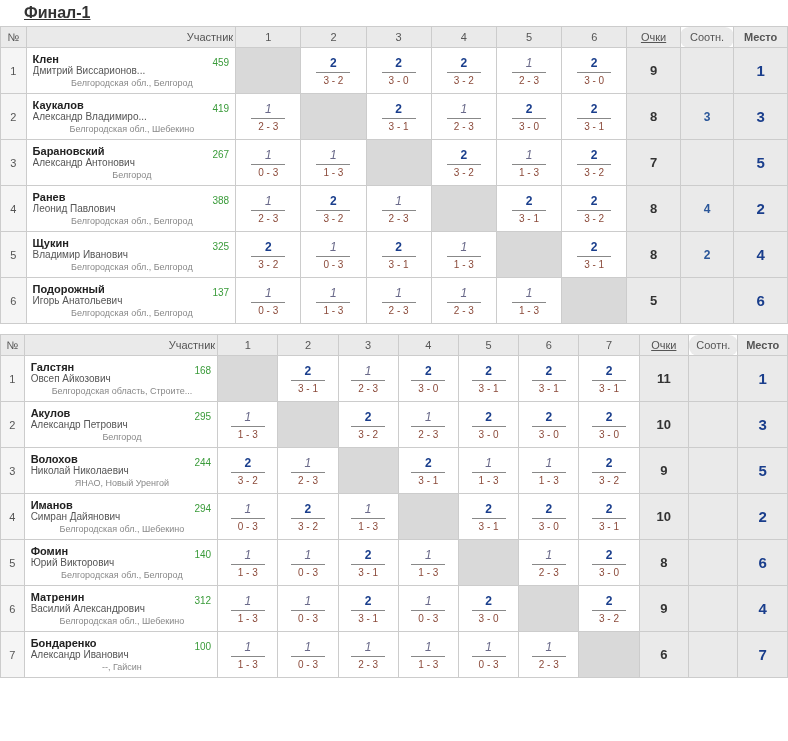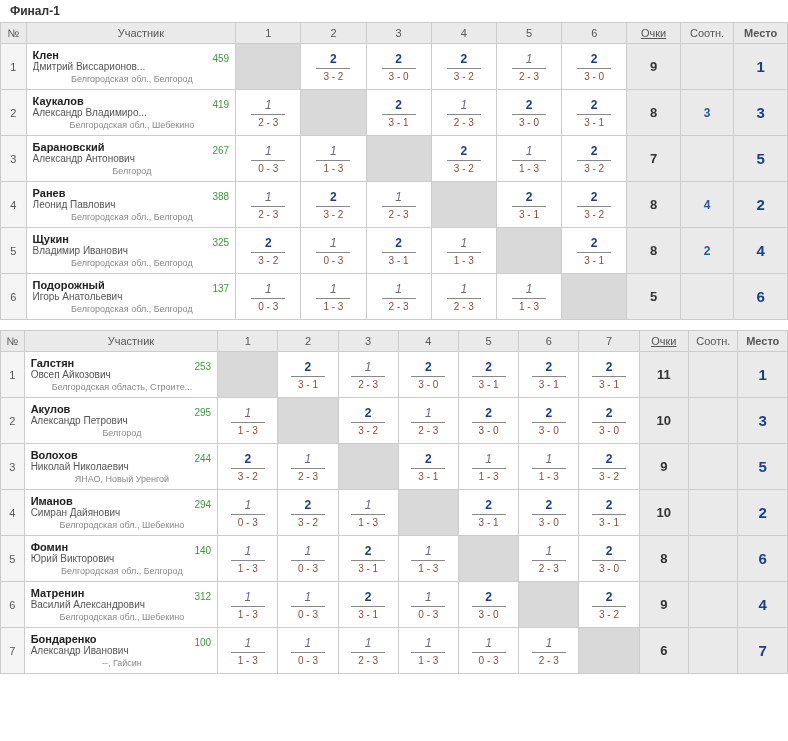--- a/index.html
+++ b/index.html
@@ -4,43 +4,44 @@
   <style>
     * { box-sizing: border-box; margin: 0; padding: 0; }
     body {
       font-family: Arial, Helvetica, sans-serif;
       font-size: 11px;
       background: #fff;
       width: 788px;
     }
     .group-title {
       font-weight: bold;
-      font-size: 12px;
-      padding: 4px 10px;
+      font-size: 16px;
+      padding: 4px 24px;
       color: #333;
+      text-decoration: underline;
     }
     table {
       border-collapse: collapse;
       width: 100%;
       table-layout: fixed;
     }
     th {
       background: #eaeaea;
       border: 1px solid #ccc;
       color: #555;
       font-weight: normal;
       font-size: 11px;
       padding: 4px 2px;
       text-align: center;
     }
     th.col-num { width: 22px; }
-    th.col-part { width: 180px; text-align: center; padding-left: 22px; }
+    th.col-part { width: 180px; text-align: right; padding-left: 22px; }
     th.col-round { width: 56px; }
     th.col-points { width: 46px; text-decoration: underline; }
-    th.col-ratio { width: 46px; }
+    th.col-ratio { width: 46px; border-radius: 9px; }
     th.col-place { width: 46px; font-weight: bold; }
     td {
       border: 1px solid #ccc;
       padding: 0;
       vertical-align: middle;
       text-align: center;
       height: 46px;
     }
     td.num-cell {
       background: #f5f5f5;
@@ -425,21 +426,21 @@
             <th class="col-round">7</th>
             <th class="col-points">Очки</th>
             <th class="col-ratio">Соотн.</th>
             <th class="col-place">Место</th>
           </tr>
         </thead>
         <tbody>
           <tr>
             <td class="num-cell">1</td>
             <td class="part-cell">
-              <span class="rating">253</span>
+              <span class="rating">168</span>
               <div class="surname">Галстян</div>
               <div class="fullname">Овсеп Айкозович</div>
               <div class="region">Белгородская область, Строите...</div>
             </td>
             <td class="diag"></td>
             <td>
               <div class="cell-inner">
                 <div class="pts">2</div>
                 <div class="score-line">3 - 1</div>
               </div>

